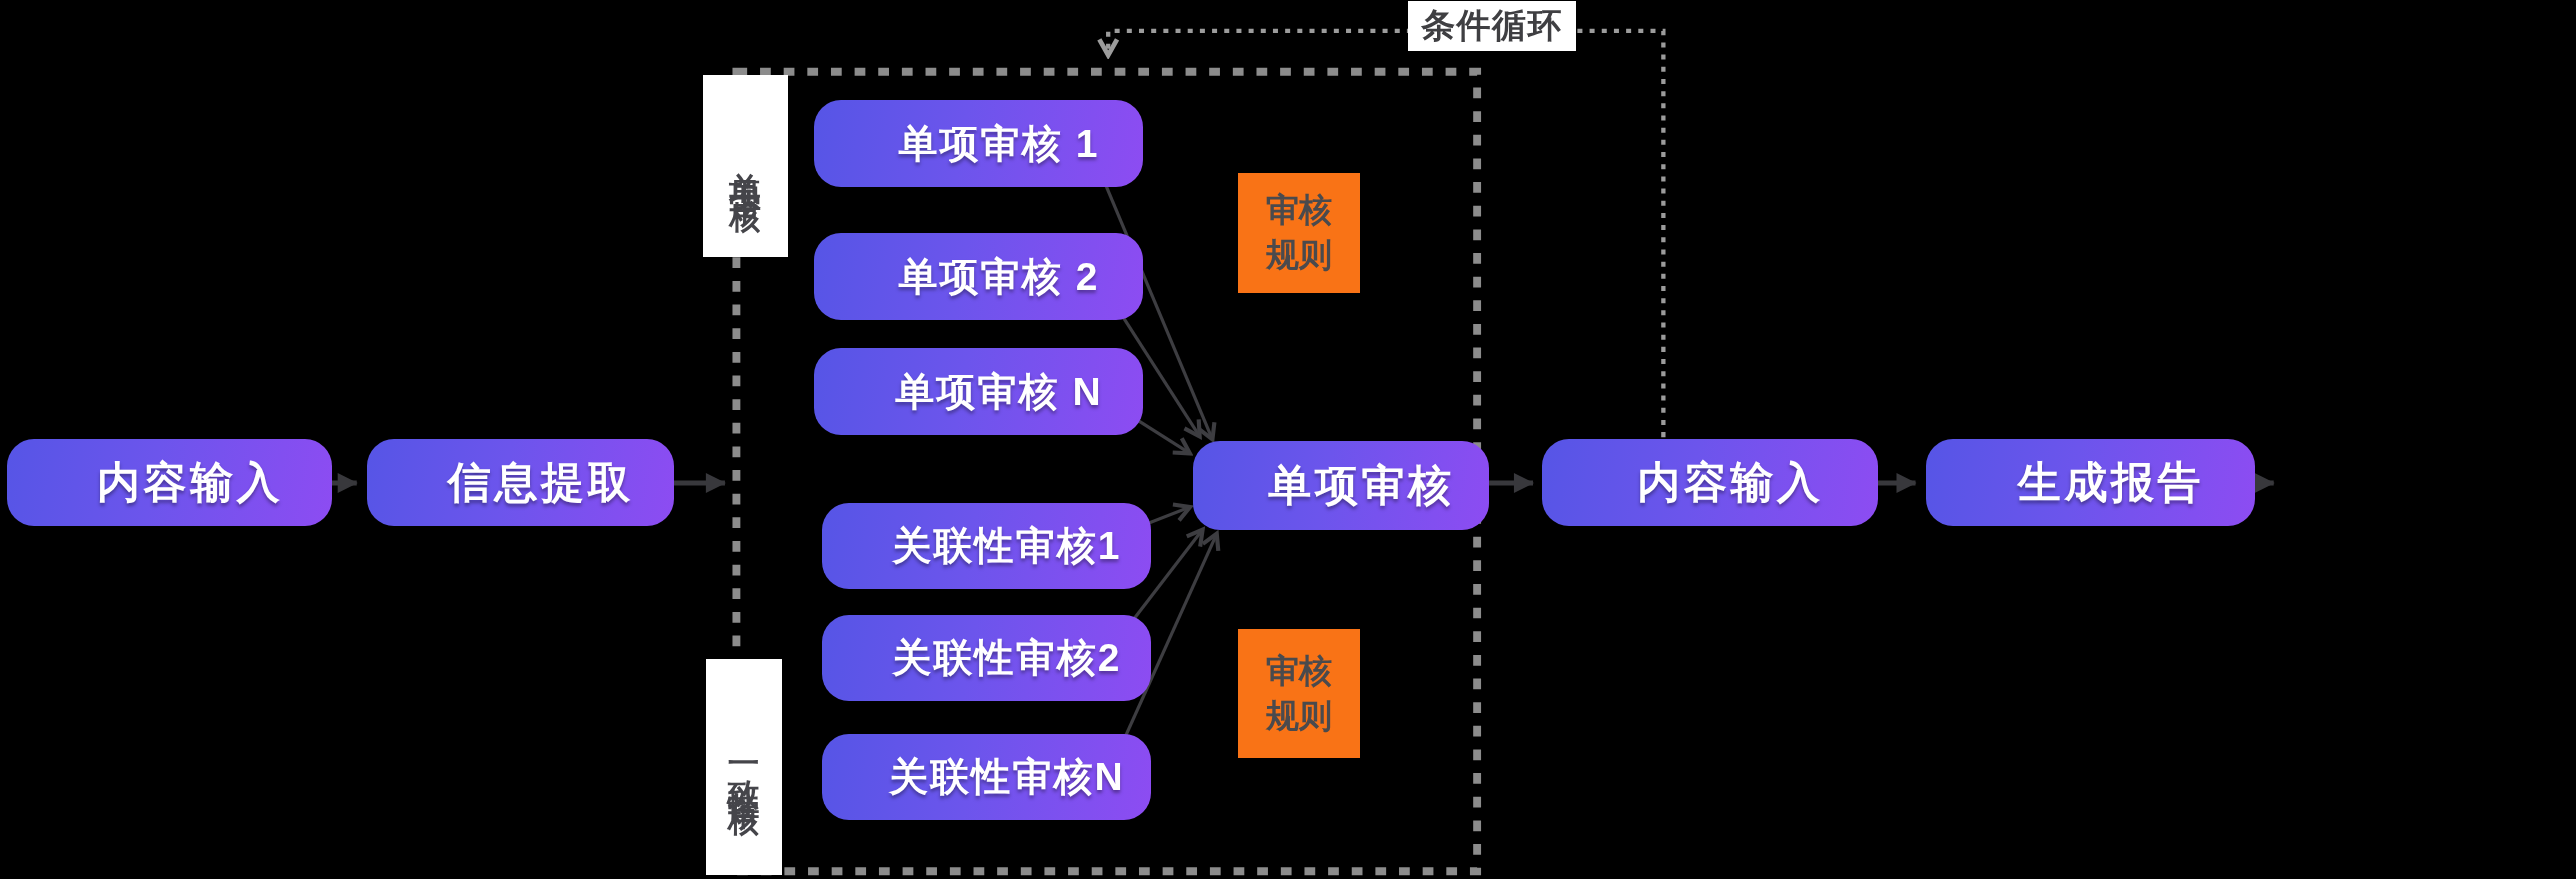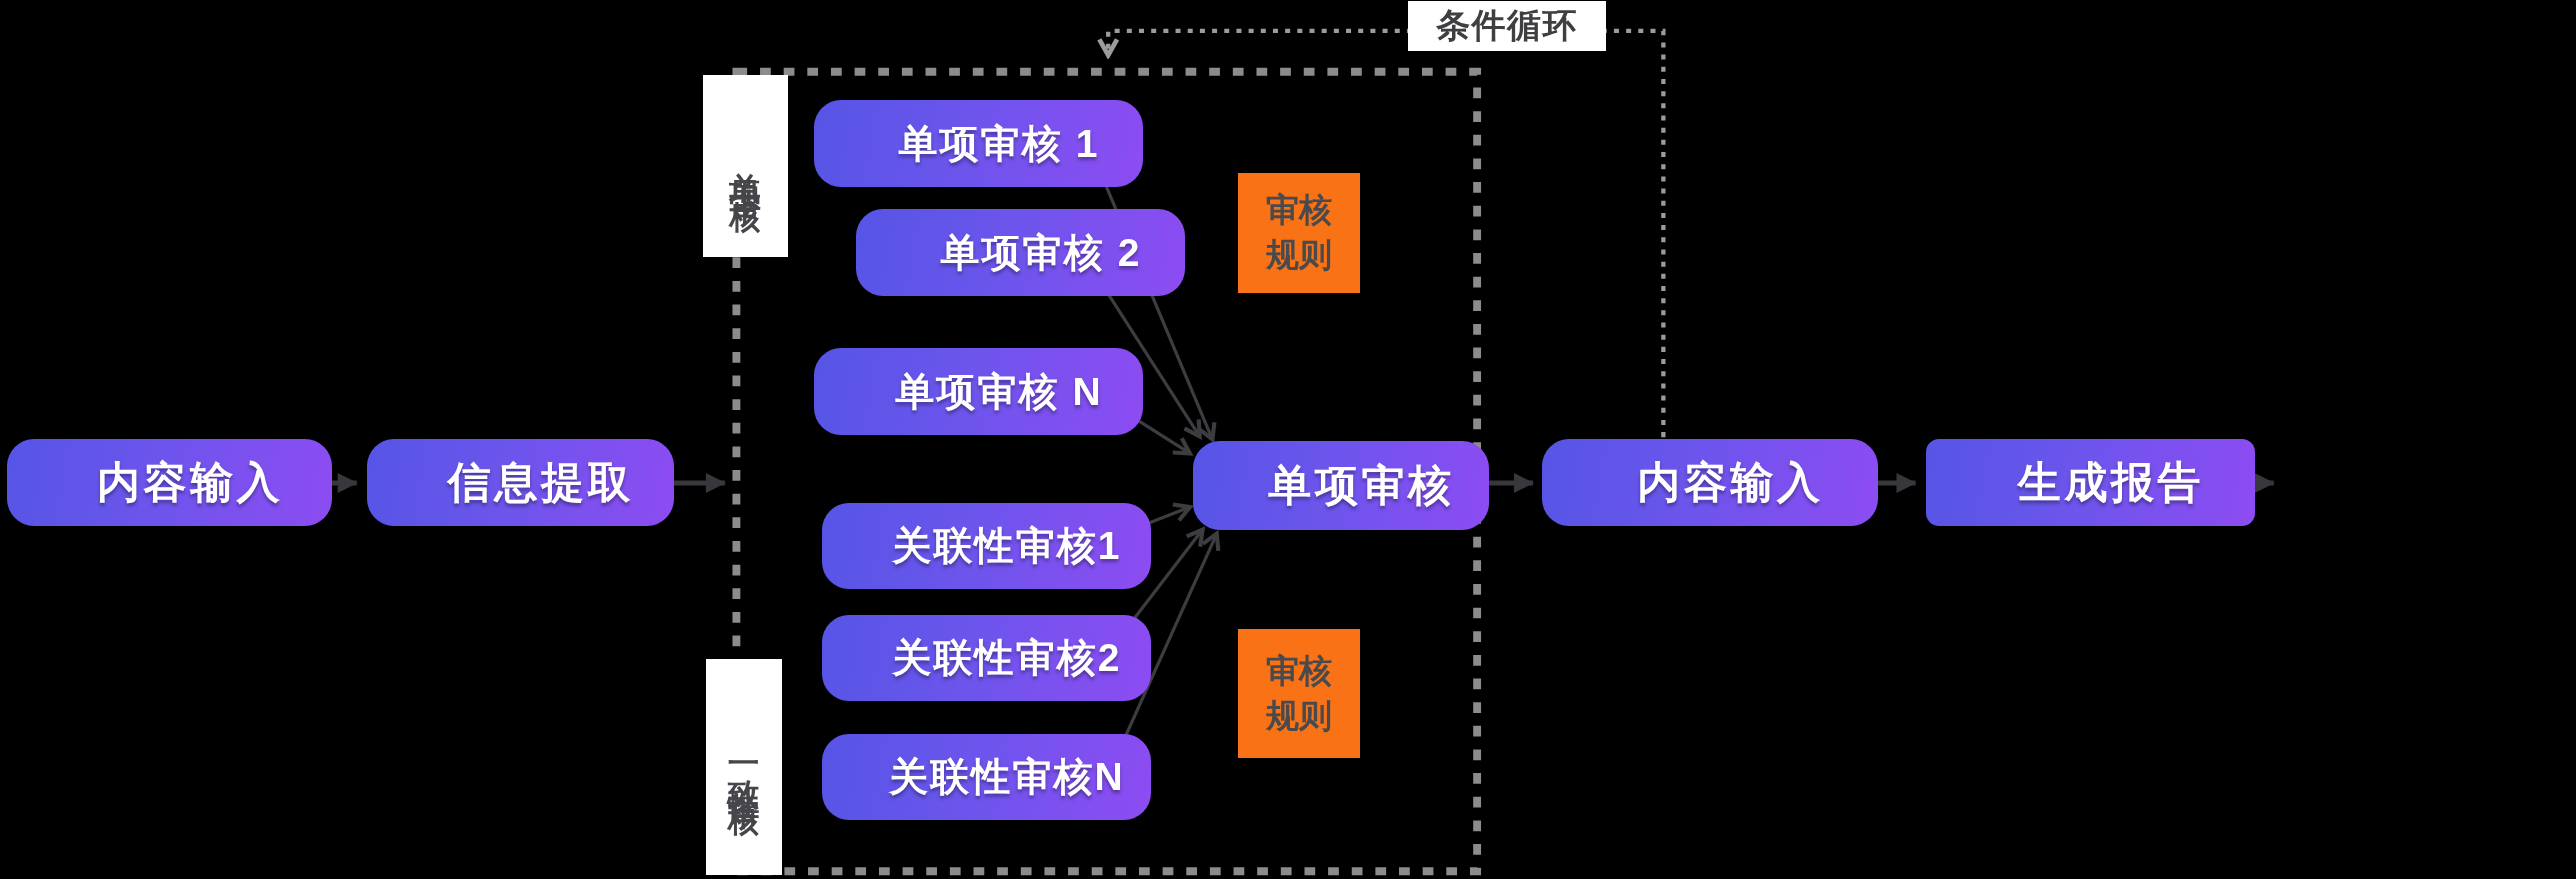--- a/index.html
+++ b/index.html
@@ -85,29 +85,29 @@
     <line x1="1552" y1="1070" x2="1698" y2="746" stroke="#3d3d41" stroke-width="4.5" marker-end="url(#mChev)"></line>
   </svg>
 
   <div class="node" style="left:7.2px;top:439px;width:284px;height:87px;">内容输入</div>
   <div class="node" style="left:367px;top:439px;width:266px;height:87px;">信息提取</div>
 
   <div class="vlabel" style="left:703px;top:75px;width:85px;height:182px;">单项审核</div>
   <div class="vlabel" style="left:706px;top:659px;width:76px;height:216px;letter-spacing:7.9px;">一致性审核</div>
 
   <div class="node inner" style="left:814px;top:100px;width:288px;height:87px;">单项审核 1</div>
-  <div class="node inner" style="left:814px;top:209px;width:288px;height:87px;margin-left:42px;">单项审核 2</div>
+  <div class="node inner" style="left:814px;top:233px;width:288px;height:87px;">单项审核 2</div>
   <div class="node inner" style="left:814px;top:348px;width:288px;height:87px;">单项审核 N</div>
   <div class="node inner" style="left:822px;top:503px;width:288px;height:86px;">关联性审核1</div>
   <div class="node inner" style="left:822px;top:615px;width:288px;height:86px;">关联性审核2</div>
   <div class="node inner" style="left:822px;top:734px;width:288px;height:86px;">关联性审核N</div>
 
   <div class="rule-box" style="left:1238px;top:173px;width:122px;height:120px;">审核规则</div>
   <div class="rule-box" style="left:1238px;top:629px;width:122px;height:129px;">审核规则</div>
 
   <div class="node" style="left:1193px;top:441px;width:255px;height:89px;">单项审核</div>
   <div class="node" style="left:1542px;top:439px;width:295px;height:87px;">内容输入</div>
-  <div class="node" style="left:1926px;top:439px;width:288px;height:87px;border-radius:13px;">生成报告</div>
+  <div class="node" style="left:1926px;top:439px;width:288px;height:87px;">生成报告</div>
 
-  <div class="loop-label" style="left:1408px;top:1.4px;width:198px;height:50px;">条件循环</div>
+  <div class="loop-label" style="left:1408px;top:1.4px;width:168px;height:50px;">条件循环</div>
 
 </div>
 
 
 </body></html>

